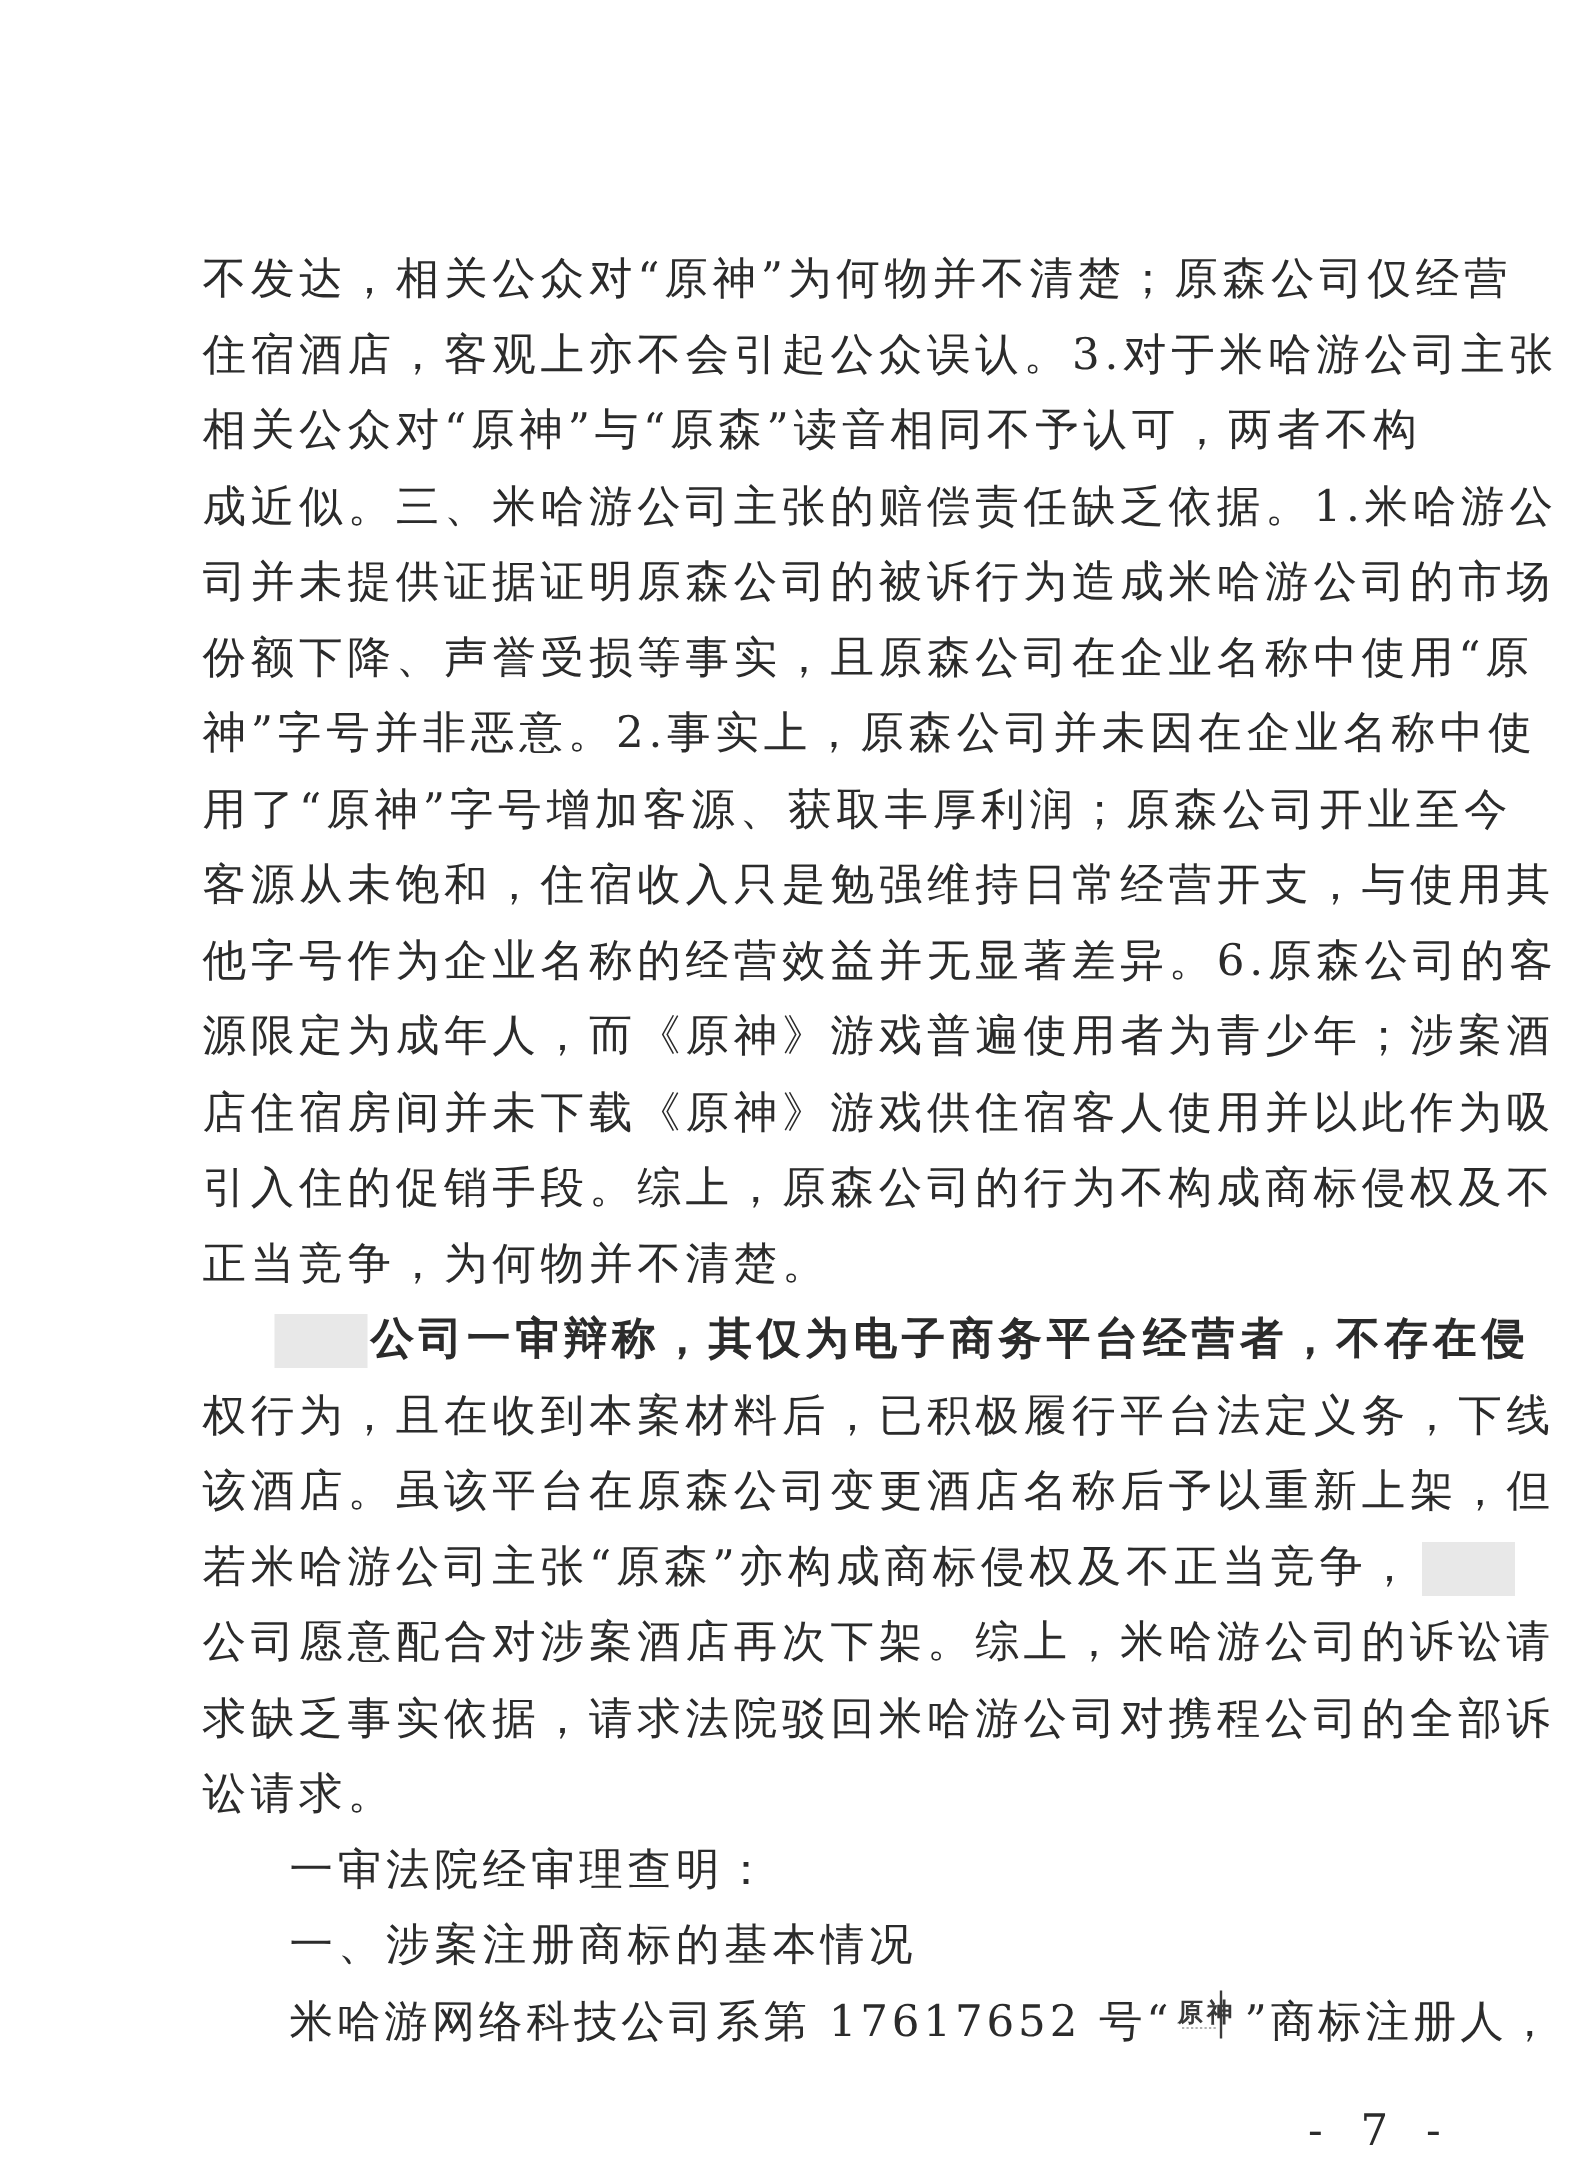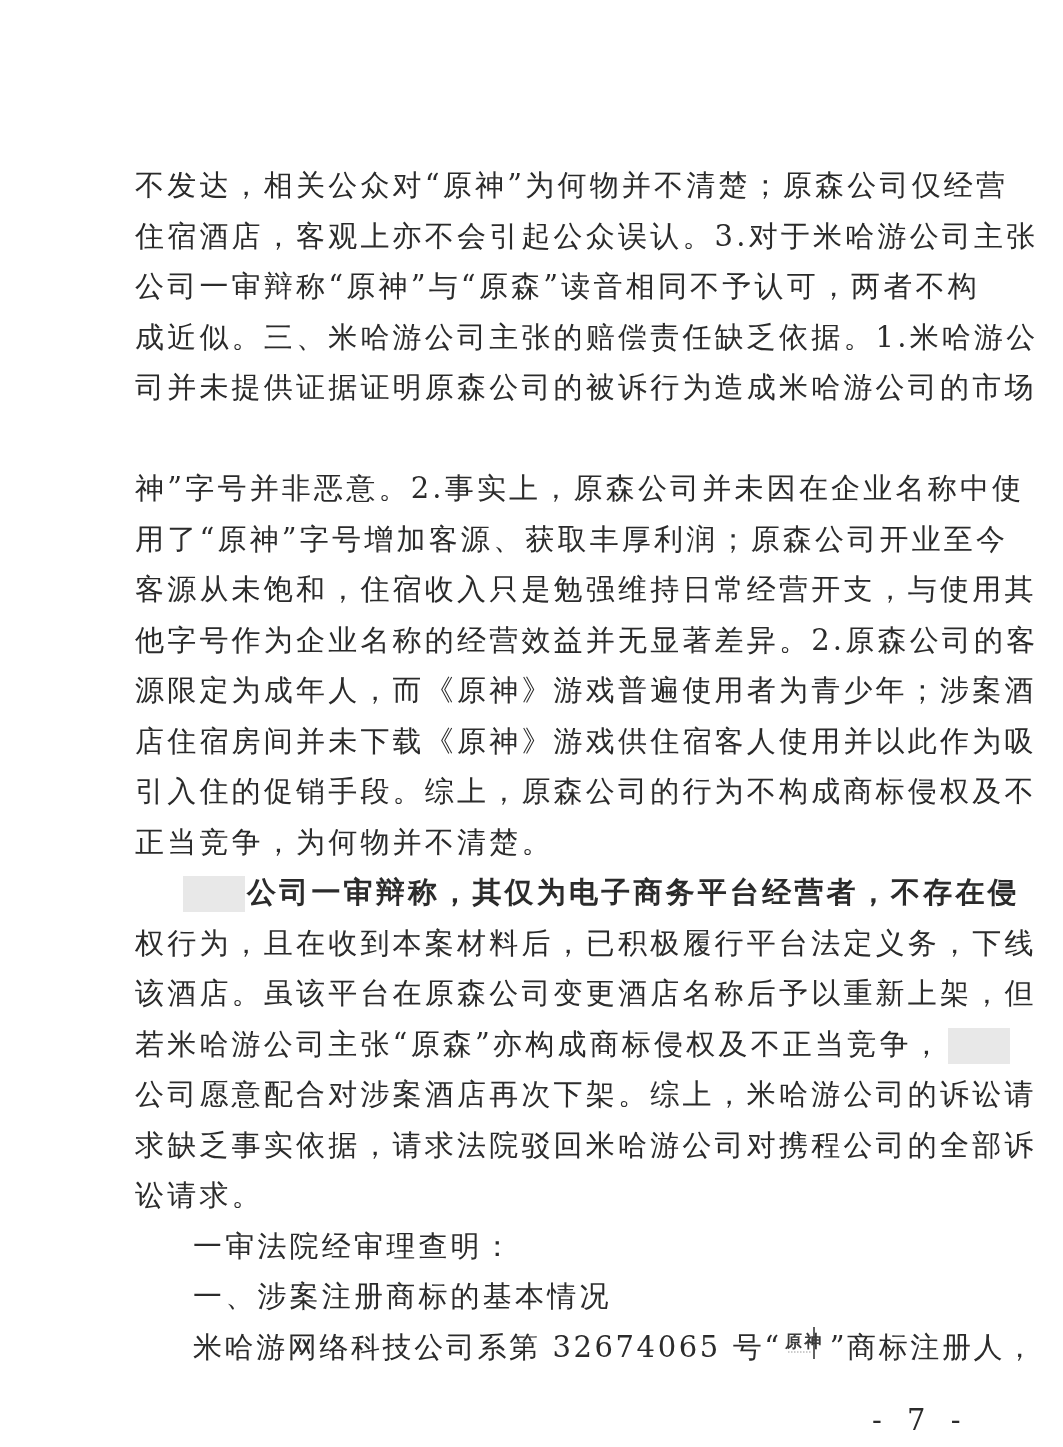--- a/index.html
+++ b/index.html
@@ -70,27 +70,28 @@
       font-family: "DejaVu Serif", "Liberation Serif", serif;
     }
   </style>
 </head>
 <body>
 
 <div class="page">
 
   <div class="line" style="top:165px">不发达，相关公众对“原神”为何物并不清楚；原森公司仅经营</div>
   <div class="line" style="top:216px">住宿酒店，客观上亦不会引起公众误认。3.对于米哈游公司主张</div>
-  <div class="line" style="top:266px">公司一审辩称“原神”与“原森”读音相同不予认可，两者不构</div>
+  <div class="line" style="top:266px">相关公众对“原神”与“原森”读音相同不予认可，两者不构</div>
   <div class="line" style="top:317px">成近似。三、米哈游公司主张的赔偿责任缺乏依据。1.米哈游公</div>
   <div class="line" style="top:367px">司并未提供证据证明原森公司的被诉行为造成米哈游公司的市场</div>
+  <div class="line" style="top:418px">份额下降、声誉受损等事实，且原森公司在企业名称中使用“原</div>
   <div class="line" style="top:468px">神”字号并非恶意。2.事实上，原森公司并未因在企业名称中使</div>
   <div class="line" style="top:519px">用了“原神”字号增加客源、获取丰厚利润；原森公司开业至今</div>
   <div class="line" style="top:569px">客源从未饱和，住宿收入只是勉强维持日常经营开支，与使用其</div>
-  <div class="line" style="top:620px">他字号作为企业名称的经营效益并无显著差异。2.原森公司的客</div>
+  <div class="line" style="top:620px">他字号作为企业名称的经营效益并无显著差异。6.原森公司的客</div>
   <div class="line" style="top:670px">源限定为成年人，而《原神》游戏普遍使用者为青少年；涉案酒</div>
   <div class="line" style="top:721px">店住宿房间并未下载《原神》游戏供住宿客人使用并以此作为吸</div>
   <div class="line" style="top:771px">引入住的促销手段。综上，原森公司的行为不构成商标侵权及不</div>
   <div class="line last" style="top:822px">正当竞争，为何物并不清楚。</div>
 
   <div class="line" style="top:872px; left:183px; width:764px;font-weight:bold;">
     <span class="redact a" title="redacted company name"></span><span>公司一审辩称，其仅为电子商务平台经营者，不存在侵</span>
   </div>
   <div class="line" style="top:923px">权行为，且在收到本案材料后，已积极履行平台法定义务，下线</div>
   <div class="line" style="top:973px">该酒店。虽该平台在原森公司变更酒店名称后予以重新上架，但</div>
@@ -98,21 +99,21 @@
     <span>若米哈游公司主张“原森”亦构成商标侵权及不正当竞争，</span><span class="redact b" title="redacted company name"></span>
   </div>
   <div class="line" style="top:1074px">公司愿意配合对涉案酒店再次下架。综上，米哈游公司的诉讼请</div>
   <div class="line" style="top:1125px">求缺乏事实依据，请求法院驳回米哈游公司对携程公司的全部诉</div>
   <div class="line last" style="top:1175px">讼请求。</div>
 
   <div class="line last indent" style="top:1226px">一审法院经审理查明：</div>
   <div class="line last indent" style="top:1276px">一、涉案注册商标的基本情况</div>
 
   <div class="line last indent" style="top:1327px; letter-spacing:2.6px;">
-    <span>米哈游网络科技公司系第 32674065 号“</span><span class="logo" title="原神 logo image (trademark)">
+    <span>米哈游网络科技公司系第 17617652 号“</span><span class="logo" title="原神 logo image (trademark)">
       <svg width="44" height="36" viewBox="0 0 44 36">
         <text x="1" y="22" font-size="17" font-weight="bold" fill="#3a3a3a" font-family="DejaVu Serif, serif">原神</text>
         <line x1="30" y1="2" x2="30" y2="34" stroke="#3a3a3a" stroke-width="1.6"></line>
         <line x1="4" y1="27" x2="28" y2="27" stroke="#999" stroke-width="1" stroke-dasharray="1.5,1.5"></line>
       </svg>
     </span><span>”商标注册人，</span>
   </div>
 
   <div class="pagenum">- 7 -</div>
 </div>

